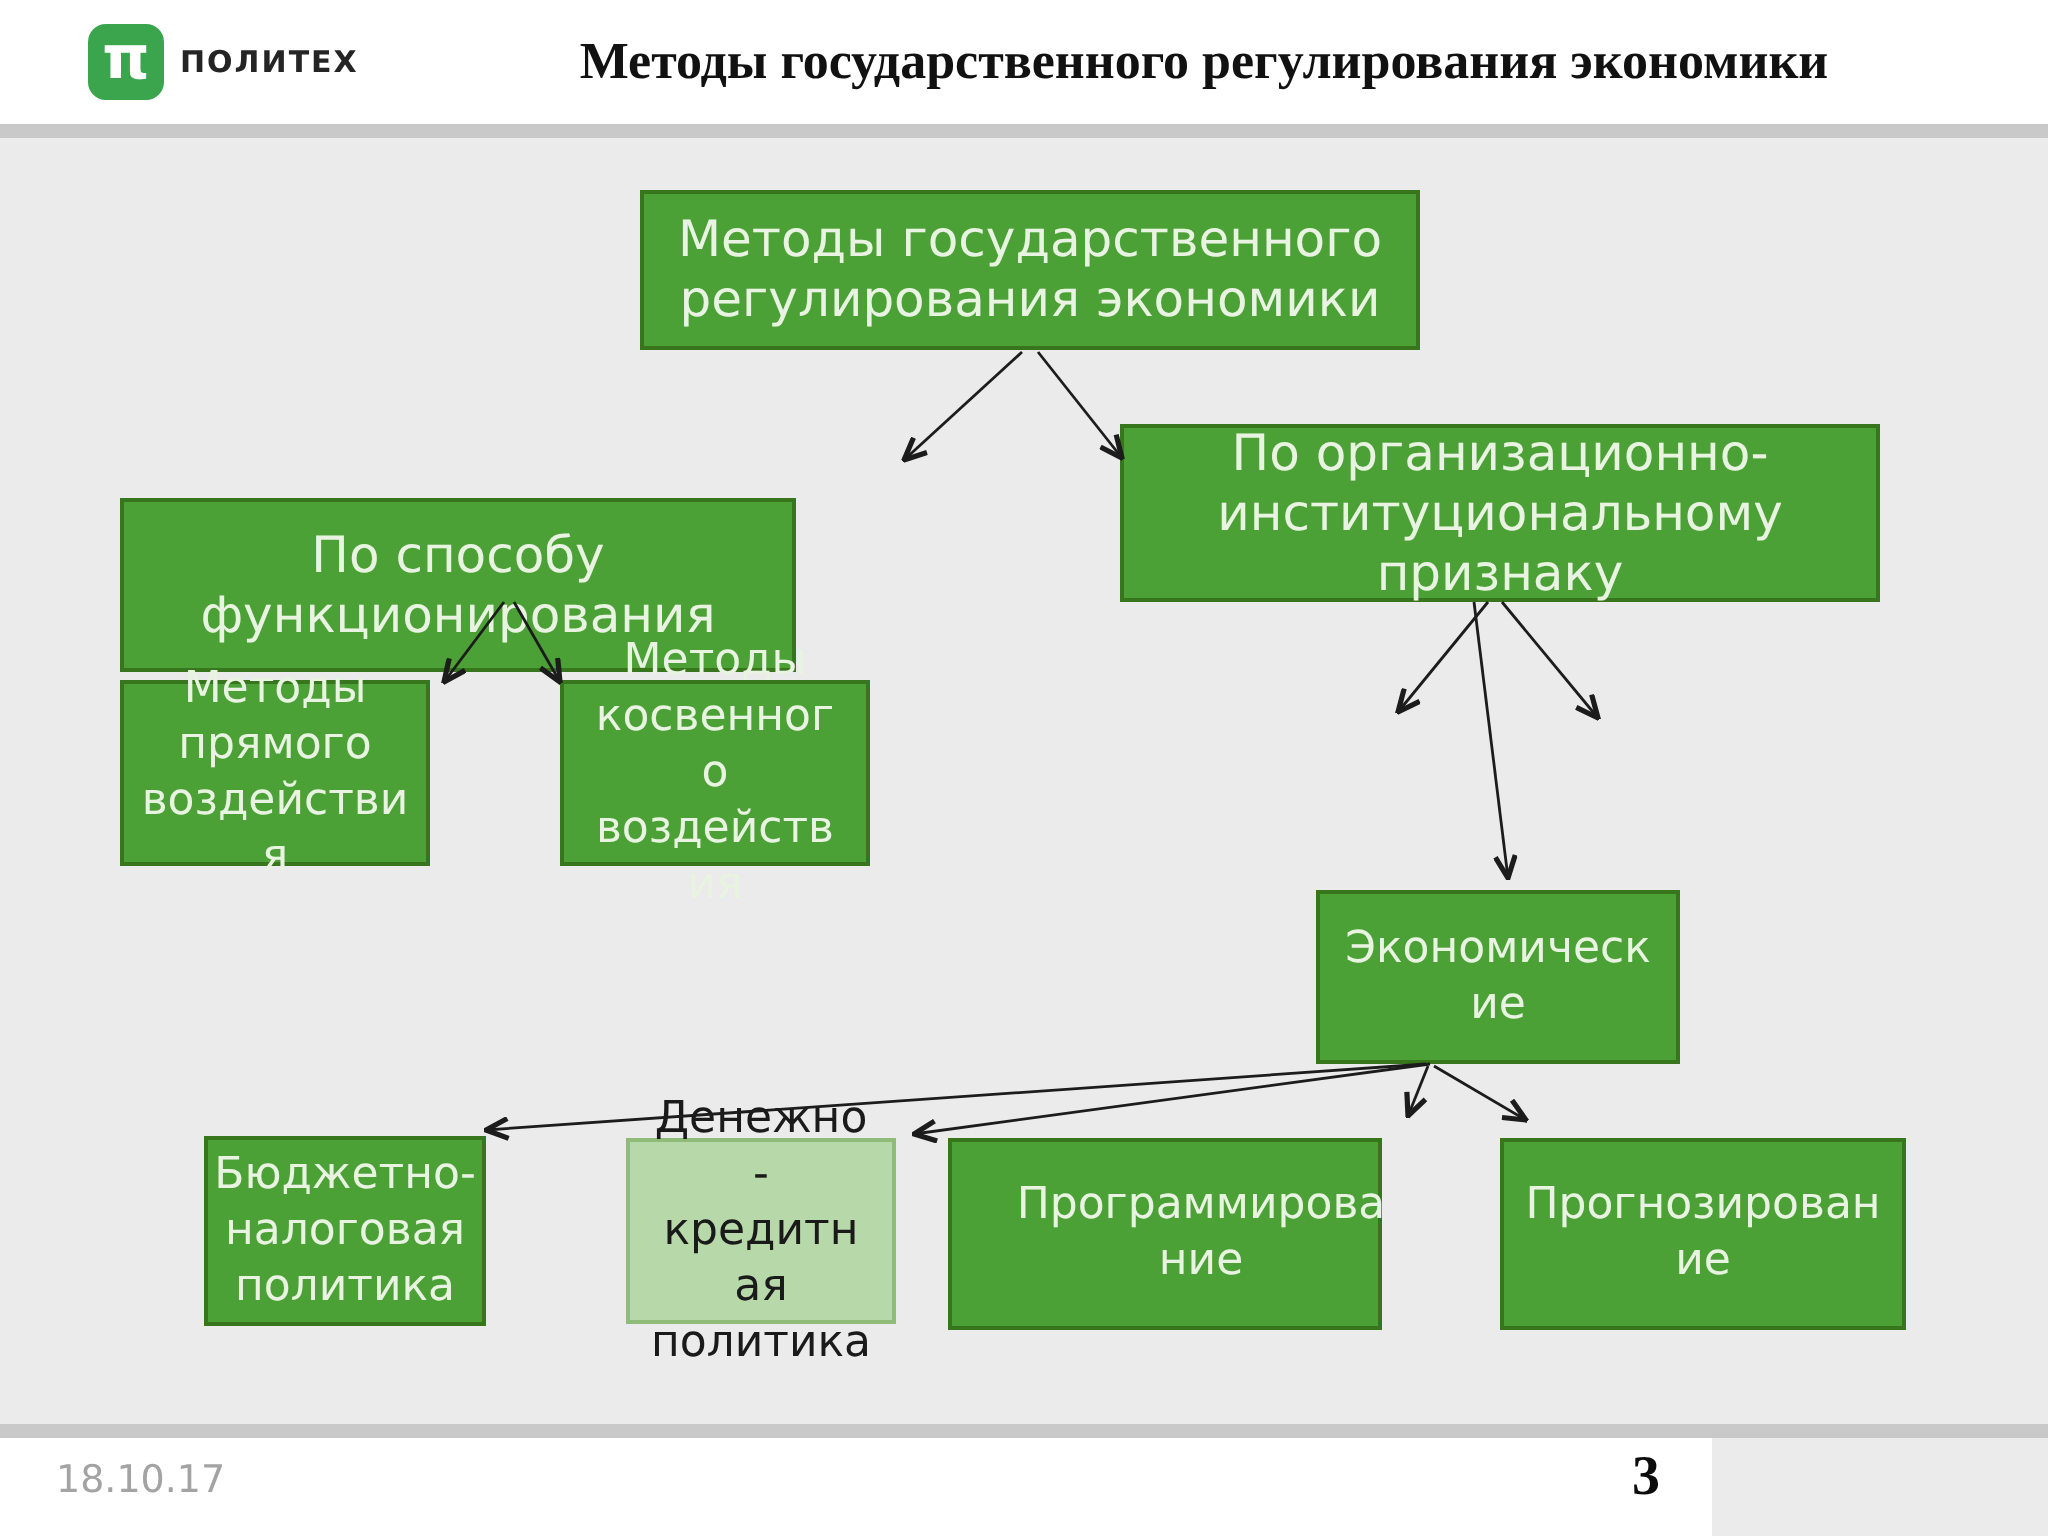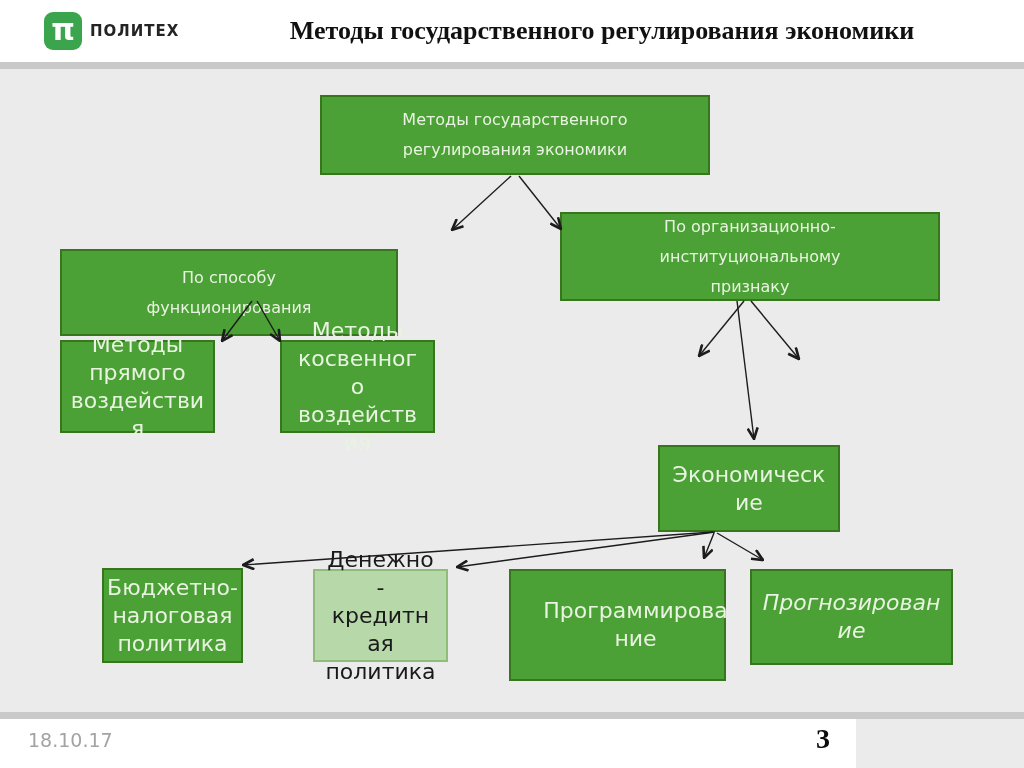--- a/index.html
+++ b/index.html
@@ -51,21 +51,21 @@
   
   .node{
     position:absolute;z-index:2;
     background:var(--accent-green);
     border:2px solid var(--box-border);
     color:var(--box-text);
     display:flex;align-items:center;justify-content:center;
     text-align:center;white-space:pre-line;
     overflow:visible;
   }
-  .node-lg{font-size:16px;line-height:30px;}
+  .node-lg{font-size:25px;line-height:30px;}
   .node-md{font-size:22px;line-height:28px;}
   .node.light{
     background:var(--light-green-fill);
     border-color:var(--light-green-border);
     color:var(--dark-text);
   }
   .node-text{white-space:pre-line;}
   
   .arrows{position:absolute;left:0;top:0;width:1024px;height:768px;z-index:5;pointer-events:none;}
 </style>
@@ -149,26 +149,26 @@
   </div>
 
   <div class="node node-md light" style="left:313px;top:569px;width:135px;height:93px;">
     <span class="node-text">Денежно
 -
 кредитн
 ая
 политика</span>
   </div>
 
-  <div class="node node-md" style="left:509px;top:569px;width:217px;height:112px;padding-left:36px;">
+  <div class="node node-md" style="left:474px;top:569px;width:217px;height:96px;padding-left:36px;">
     <span class="node-text">Программирова
 ние</span>
   </div>
 
-  <div class="node node-md" style="left:750px;top:569px;width:203px;height:96px;font-style:italic;">
+  <div class="node node-md" style="left:750px;top:569px;width:203px;height:96px;">
     <span class="node-text">Прогнозирован
 ие</span>
   </div>
 
   <div class="divider bottom"></div>
   <div class="footer">
     <span class="footer-date">18.10.17</span>
     <span class="footer-page">3</span>
   </div>
 

